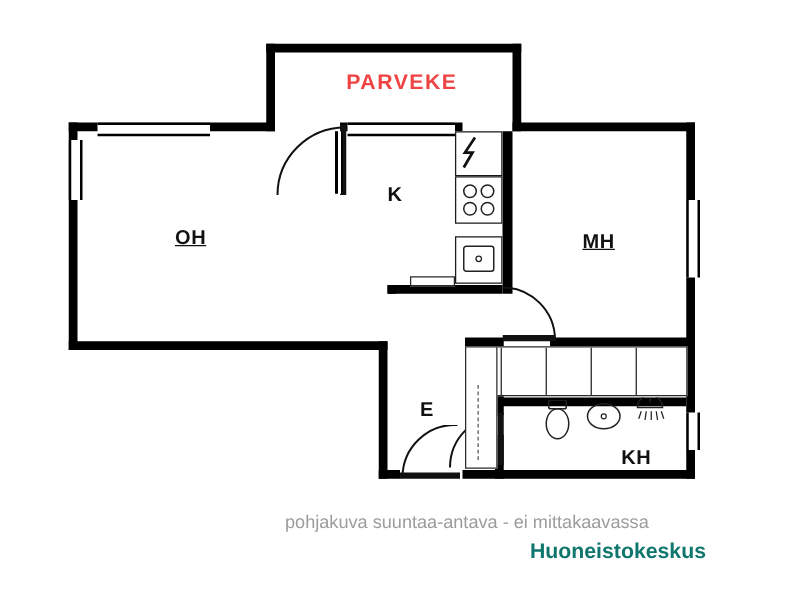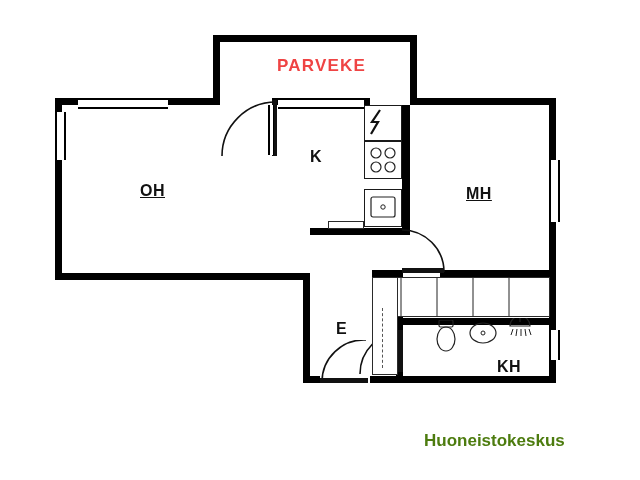--- a/index.html
+++ b/index.html
@@ -70,21 +70,21 @@
   }
   .door-arc svg { display: block; }
   .caption {
     position: absolute;
     color: #9c9c9c;
     font-size: 14.5px;
     white-space: nowrap;
   }
   .brand {
     position: absolute;
-    color: #4d7c0f;
+    color: #0f766e;
     font-size: 17px;
     font-weight: bold;
     white-space: nowrap;
   }
   .dashed-v {
     position: absolute;
     border-left: 1px dashed #555;
   }
   .hatch {
     position: absolute;
@@ -242,15 +242,16 @@
       <line x1="14" y1="0" x2="14" y2="4" stroke="#222" stroke-width="1.2"></line>
     </svg>
   </div>
 
   <div class="room-label" style="left:140px; top:182px;text-decoration:underline;">OH</div>
   <div class="room-label" style="left:310px; top:148px;">K</div>
   <div class="room-label" style="left:466px; top:185px;text-decoration:underline;">MH</div>
   <div class="room-label" style="left:336px; top:320px;">E</div>
   <div class="room-label" style="left:473px; top:358px;margin-left:24px;">KH</div>
 
+  <div class="caption" style="left:228px; top:410px;">pohjakuva suuntaa-antava - ei mittakaavassa</div>
   <div class="brand" style="left:424px; top:431px;">Huoneistokeskus</div>
 
 </div>
 
 </body></html>

